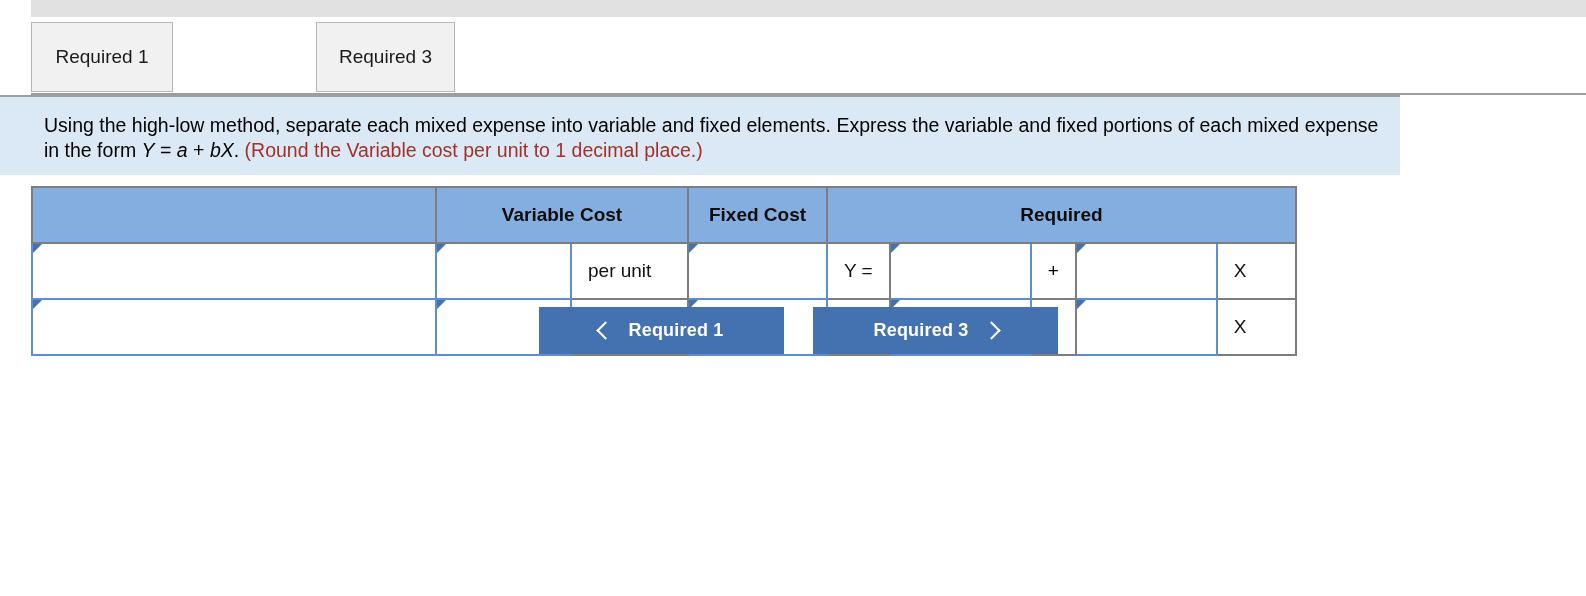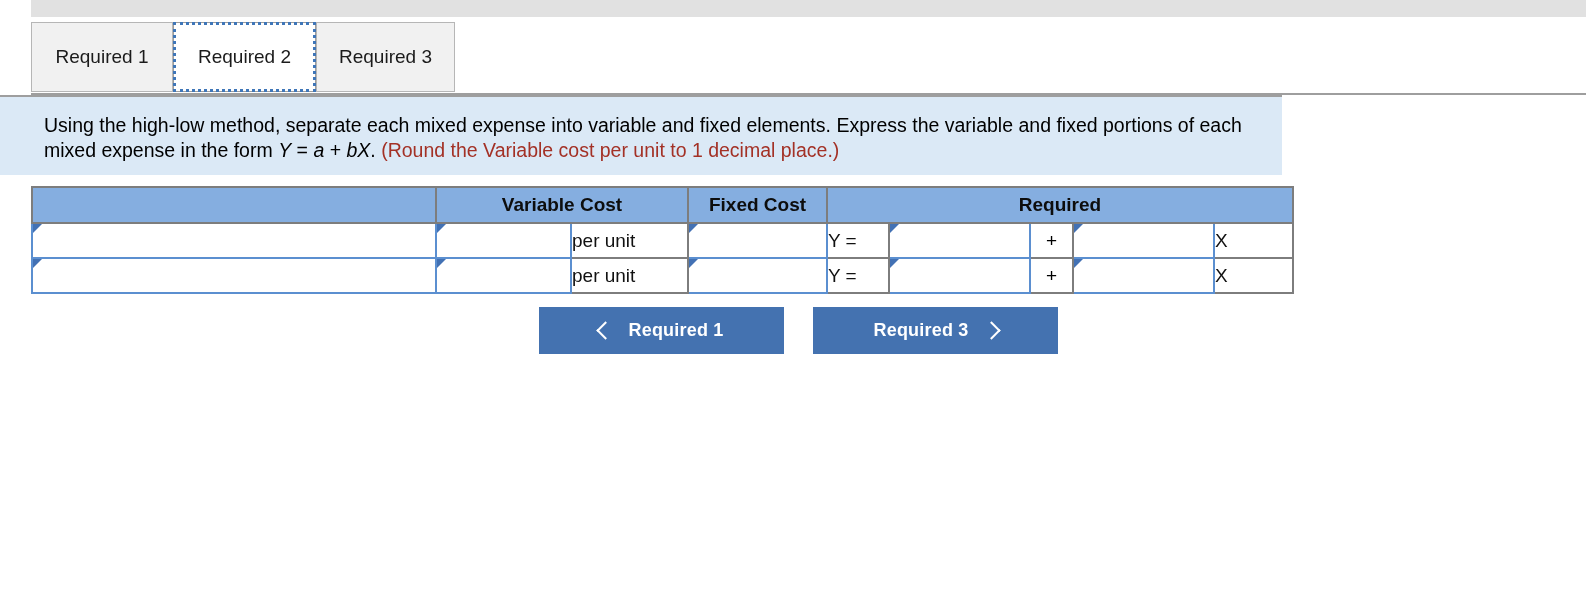--- a/index.html
+++ b/index.html
@@ -65,21 +65,21 @@
     outline-offset: -3px;
     z-index: 3;
   }
   .tab.tab-3 { left: 316px; width: 139px; }
 
   
   .instruction {
     position: absolute;
     left: 0;
     top: 95px;
-    width: 1282px;
+    width: 1400px;
     height: 80px;
     box-sizing: border-box;
     background: #dbe9f6;
     border-top: 2px solid #9e9e9e;
     padding: 16px 20px 0 44px;
   }
   .instruction-text {
     font-size: 19.5px;
     line-height: 25px;
     color: #000000;
@@ -93,21 +93,21 @@
     left: 31px;
     top: 186px;
   }
   table.calc {
     border-collapse: collapse;
     table-layout: fixed;
     background: #ffffff;
   }
   table.calc td, table.calc th {
     border: 2px solid #7d7d7d;
-    padding: 0;
+    padding: 16px;
     height: 35px;
     font-size: 19px;
     font-weight: normal;
     background: #ffffff;
     box-sizing: border-box;
   }
   table.calc th {
     background: #85aee0;
     font-weight: bold;
     text-align: center;
@@ -182,23 +182,20 @@
   .chev-right { transform: rotate(45deg); }
 </style>
 </head>
 <body>
 
 <div class="top-strip"></div>
 
 <div class="tab-row">
   <div class="tab tab-1">
     <span>Required 1</span>
-  </div>
-  <div class="tab tab-2">
-    <span>Required 2</span>
   </div>
   <div class="tab tab-3">
     <span>Required 3</span>
   </div>
 </div>
 <div class="tab-strip-underline"></div>
 
 <div class="instruction">
   <div class="instruction-text"><span>Using the high-low method, separate each mixed expense into variable and fixed elements. Express the variable and fixed portions of each mixed expense in the form </span><span class="it">Y</span><span> = </span><span class="it">a</span><span> + </span><span class="it">bX</span><span>. </span><span class="note">(Round the Variable cost per unit to 1 decimal place.)</span></div>
 </div>

